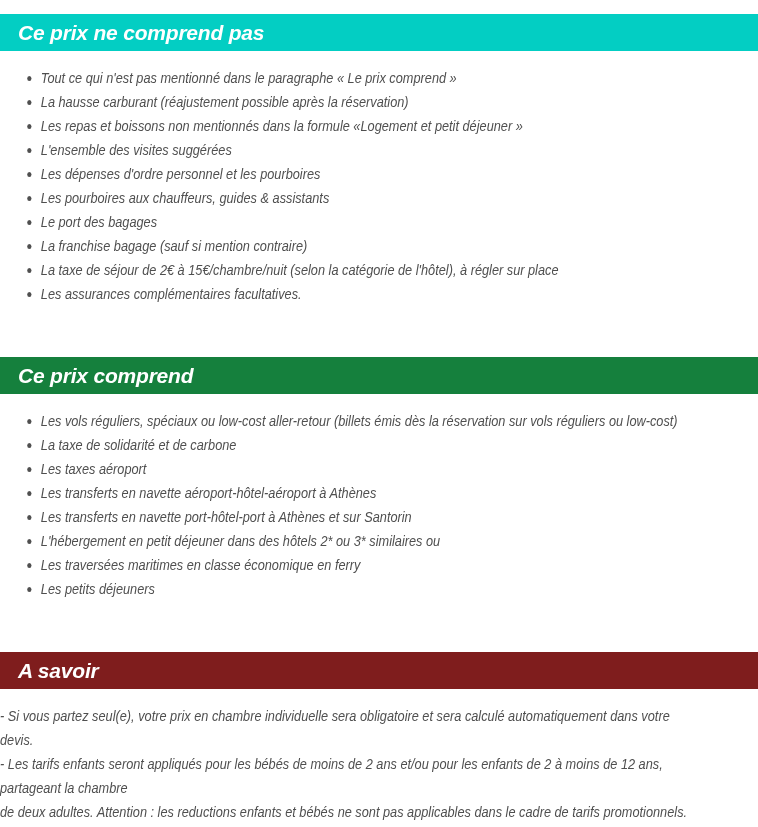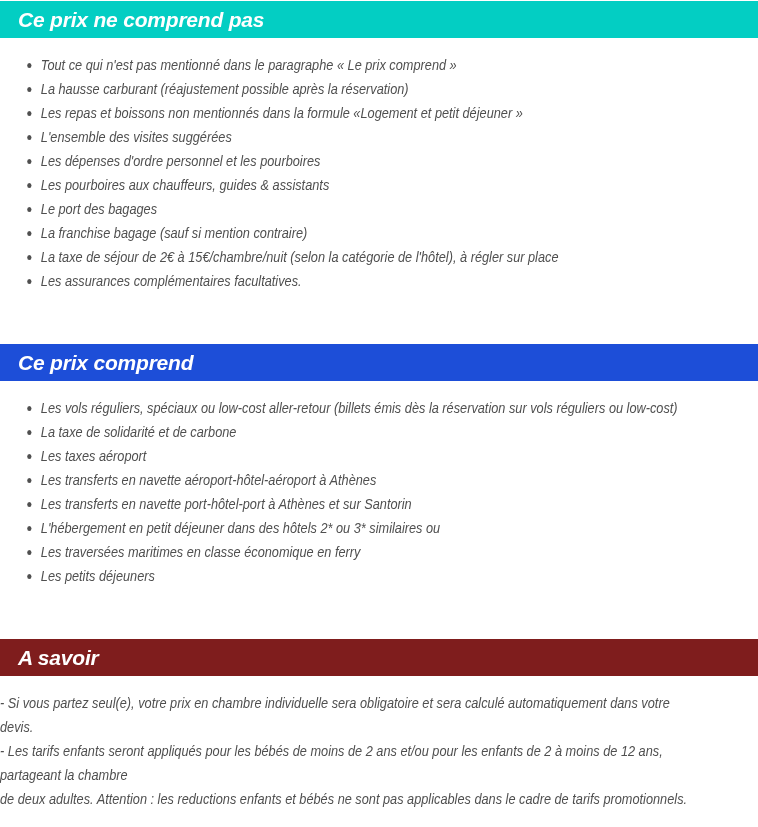--- a/index.html
+++ b/index.html
@@ -7,21 +7,21 @@
     padding: 0;
     background: #ffffff;
   }
   body {
     width: 758px;
     min-height: 827px;
     overflow-x: hidden;
     font-family: "Liberation Sans", sans-serif;
   }
   .section-bar {
-    margin-top: 1px;
+    margin-top: 14px;
     height: 37px;
     background: #03cec3;
     display: flex;
     align-items: center;
     padding: 0 18px;
     box-sizing: border-box;
   }
   .section-bar .section-title {
     margin: 0;
     color: #ffffff;
@@ -78,21 +78,21 @@
         <li>Les pourboires aux chauffeurs, guides &amp; assistants</li>
         <li>Le port des bagages</li>
         <li>La franchise bagage (sauf si mention contraire)</li>
         <li>La taxe de séjour de 2€ à 15€/chambre/nuit (selon la catégorie de l'hôtel), à régler sur place</li>
         <li>Les assurances complémentaires facultatives.</li>
       </ul>
   </div>
 </section>
 
 <section>
-  <div class="section-bar" style="background: #1d4ed8;">
+  <div class="section-bar" style="background: #15803d;">
     <h2 class="section-title">Ce prix comprend</h2>
   </div>
   <div class="squeeze">
     <ul class="items">
         <li>Les vols réguliers, spéciaux ou low-cost aller-retour (billets émis dès la réservation sur vols réguliers ou low-cost)</li>
         <li>La taxe de solidarité et de carbone</li>
         <li>Les taxes aéroport</li>
         <li>Les transferts en navette aéroport-hôtel-aéroport à Athènes</li>
         <li>Les transferts en navette port-hôtel-port à Athènes et sur Santorin</li>
         <li>L'hébergement en petit déjeuner dans des hôtels 2* ou 3* similaires ou</li>

